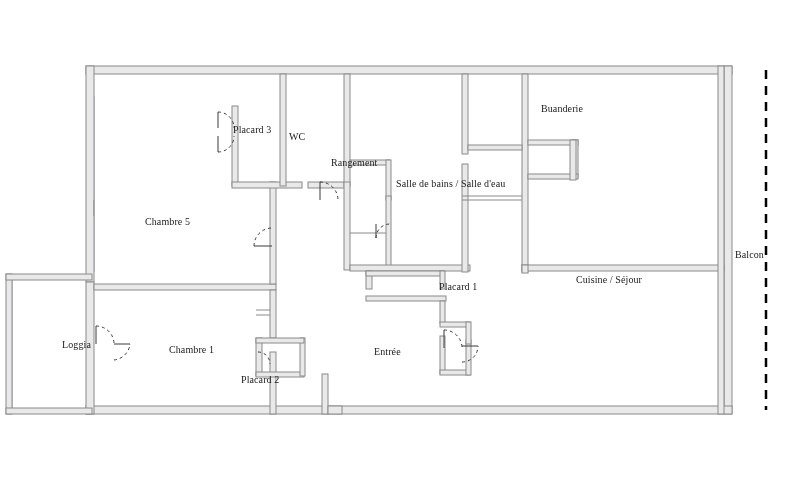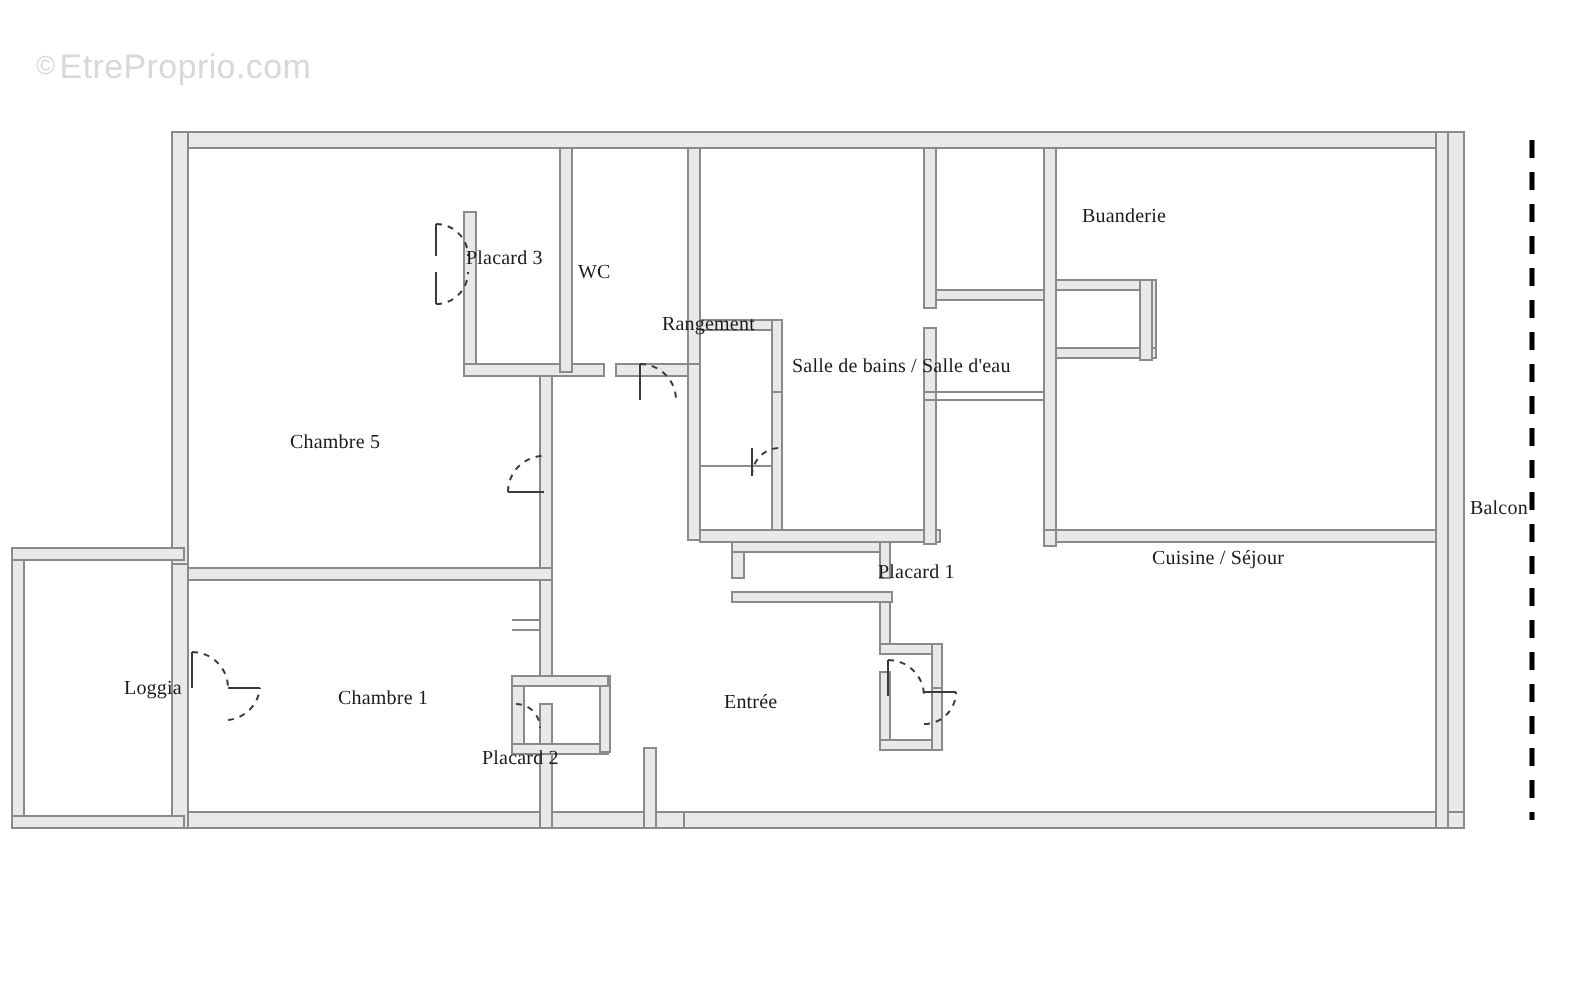--- a/index.html
+++ b/index.html
@@ -44,23 +44,20 @@
     white-space: nowrap;
     font-family: Liberation Serif, serif;
     letter-spacing: 0.1px;
   }
 </style>
 </head>
 <body>
 
 <div id="page">
 
-  <div class="watermark">
-    <span class="c">©</span><span>EtreProprio.com</span>
-  </div>
 
   <svg class="plan-svg" width="789" height="497" viewBox="0 0 789 497">
 
     <g stroke="#93a6d0" stroke-width="1" fill="none">
 
       <line x1="99" y1="70" x2="258" y2="70"></line>
       <line x1="349" y1="70" x2="468" y2="70"></line>
 
       <line x1="94" y1="96" x2="94" y2="200"></line>
       <line x1="94" y1="216" x2="94" y2="272"></line>
@@ -199,16 +196,16 @@
   <div class="room-label" style="left:233px; top:124px;">Placard 3</div>
   <div class="room-label" style="left:289px; top:131px;">WC</div>
   <div class="room-label" style="left:331px; top:157px;">Rangement</div>
   <div class="room-label" style="left:396px; top:178px;">Salle de bains / Salle d'eau</div>
   <div class="room-label" style="left:145px; top:216px;">Chambre 5</div>
   <div class="room-label" style="left:735px; top:249px;">Balcon</div>
   <div class="room-label" style="left:576px; top:274px;">Cuisine / Séjour</div>
   <div class="room-label" style="left:397px; top:281px;margin-left:42px;">Placard 1</div>
   <div class="room-label" style="left:38px; top:339px;margin-left:24px;">Loggia</div>
   <div class="room-label" style="left:169px; top:344px;">Chambre 1</div>
-  <div class="room-label" style="left:330px; top:346px;padding-left:32px;">Entrée</div>
+  <div class="room-label" style="left:342px; top:346px;padding-left:32px;">Entrée</div>
   <div class="room-label" style="left:241px; top:374px;">Placard 2</div>
 
 </div>
 
 </body></html>

